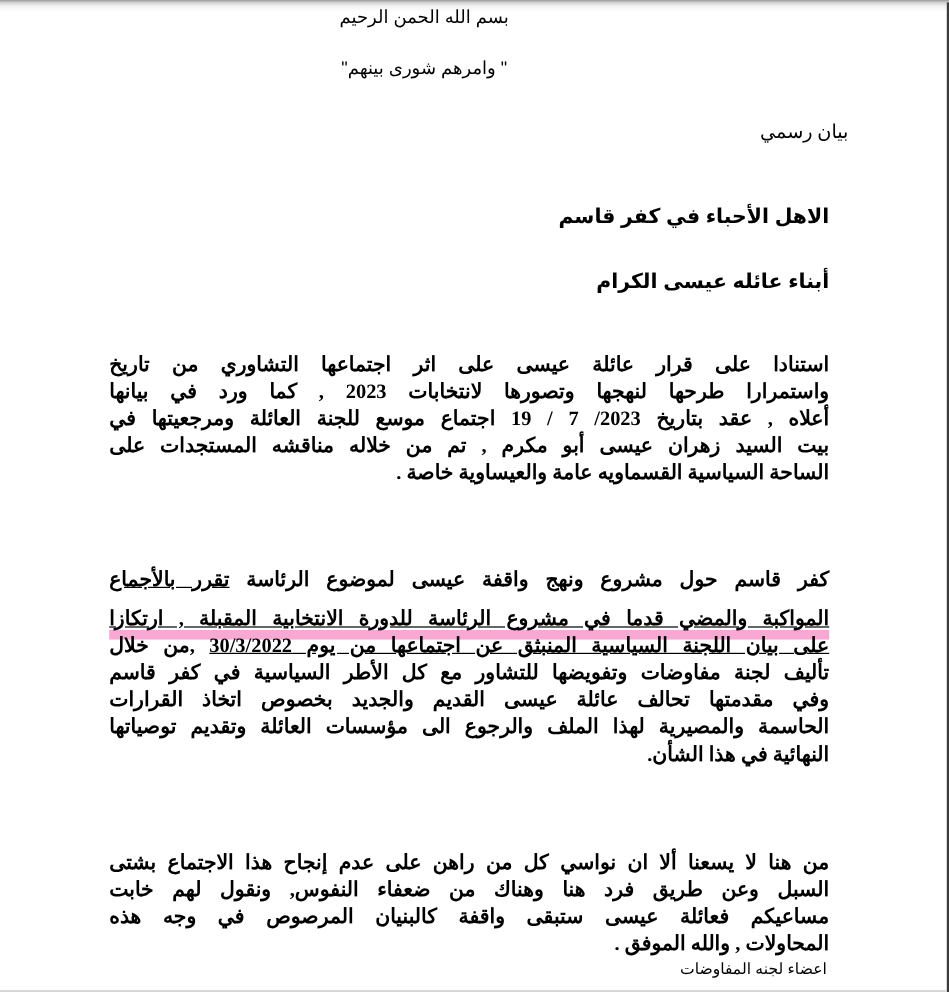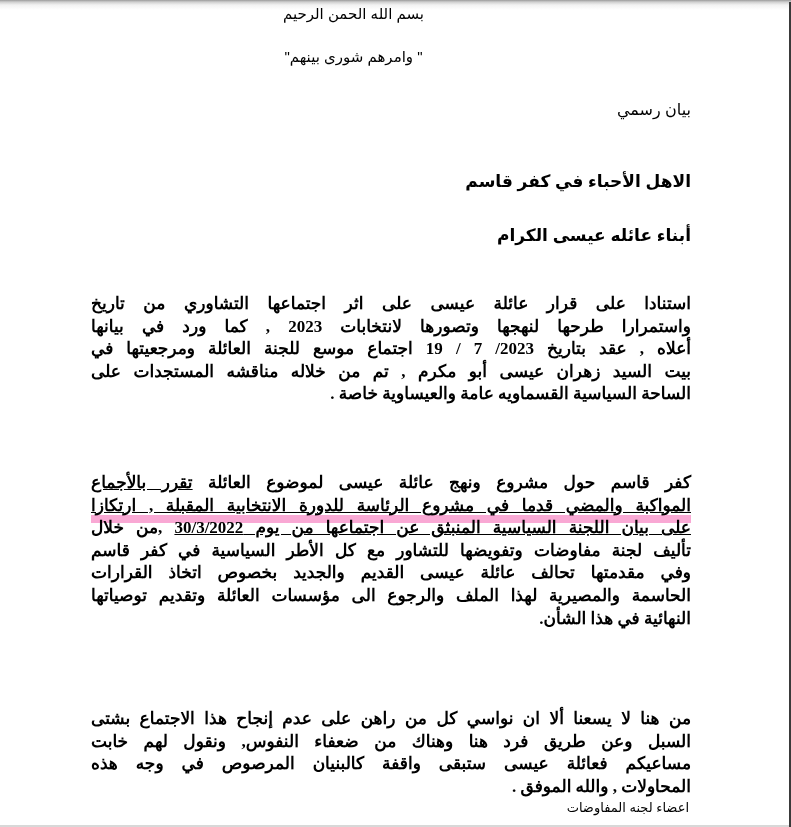--- a/index.html
+++ b/index.html
@@ -17,31 +17,31 @@
     position: absolute; right: 0; top: 2px; width: 2px; height: 825px; background: #3a3a3a;
   }
   .bottom-line {
     position: absolute; left: 0; bottom: 0; width: 789px; height: 2px; background: #d8d8d8;
   }
   .page { position: absolute; left: 0; top: 0; width: 789px; height: 827px; direction: rtl; }
   .abs { position: absolute; white-space: nowrap; }
   .center { left: 0; width: 707px; text-align: center; }
   .basmala { top: 5px; font-size: 15px; }
   .verse { top: 48px; font-size: 15px; }
-  .title { top: 100px; right: 98px; font-size: 16px; }
+  .title { top: 100px; right: 82px; font-size: 16px; font-family: Liberation Serif, serif; }
   .greet { right: 98px; font-size: 17px; font-weight: bold; }
   .g1 { top: 171px; }
   .g2 { top: 225px; }
   .para { position: absolute; right: 98px; width: 600px; font-size: 17px; font-weight: bold; line-height: 22.6px; }
   .para .ln { display: block; white-space: nowrap; text-align: justify; text-align-last: justify; height: 22.6px; font-family: Liberation Serif, serif; }
   .para .ln.last { text-align-last: right; }
   .p1 { top: 293px; }
   .p2 { top: 472px; }
   .p3 { top: 708px; }
-  .ul { text-decoration: underline; }
+  .ul { text-decoration: underline; margin-top: 10px; }
   .ul-thick { border-bottom: 8px solid #f9a8d4; }
   .sign { top: 800px; right: 100px; font-size: 13px; font-weight: normal; }
 </style>
 </head>
 <body>
 
 <div class="top-shadow"></div>
 <div class="right-border"></div>
 <div class="bottom-line"></div>
 
@@ -54,21 +54,21 @@
 
   <div class="para p1">
     <span class="ln">استنادا على قرار  عائلة عيسى على اثر اجتماعها التشاوري  من تاريخ</span>
     <span class="ln">واستمرارا طرحها لنهجها  وتصورها لانتخابات 2023 ,  كما ورد في  بيانها</span>
     <span class="ln">أعلاه , عقد بتاريخ 2023/ 7 / 19 اجتماع   موسع للجنة العائلة  ومرجعيتها  في</span>
     <span class="ln">بيت السيد زهران عيسى أبو مكرم  , تم من خلاله مناقشه المستجدات على</span>
     <span class="ln last">الساحة السياسية القسماويه  عامة والعيساوية خاصة .</span>
   </div>
 
   <div class="para p2">
-    <span class="ln"><span>كفر قاسم حول مشروع ونهج عائلة عيسى  لموضوع العائلة </span><span class="ul">تقرر بالأجماع</span></span>
+    <span class="ln"><span>كفر قاسم حول مشروع ونهج واقفة عيسى  لموضوع الرئاسة </span><span class="ul">تقرر بالأجماع</span></span>
     <span class="ln ul"><span class="ul-thick">المواكبة والمضي  قدما في  مشروع الرئاسة  للدورة الانتخابية المقبلة ,  ارتكازا</span></span>
     <span class="ln"><span class="ul">على بيان اللجنة السياسية المنبثق  عن اجتماعها من يوم 30/3/2022</span><span> ,من خلال</span></span>
     <span class="ln">تأليف لجنة مفاوضات وتفويضها للتشاور مع كل الأطر السياسية في كفر قاسم</span>
     <span class="ln">وفي  مقدمتها تحالف عائلة عيسى القديم  والجديد بخصوص اتخاذ القرارات</span>
     <span class="ln">الحاسمة والمصيرية لهذا الملف والرجوع الى مؤسسات العائلة وتقديم توصياتها</span>
     <span class="ln last">النهائية في  هذا الشأن.</span>
   </div>
 
   <div class="para p3">
     <span class="ln">من هنا لا يسعنا ألا ان نواسي  كل  من راهن على عدم إنجاح هذا الاجتماع بشتى</span>

